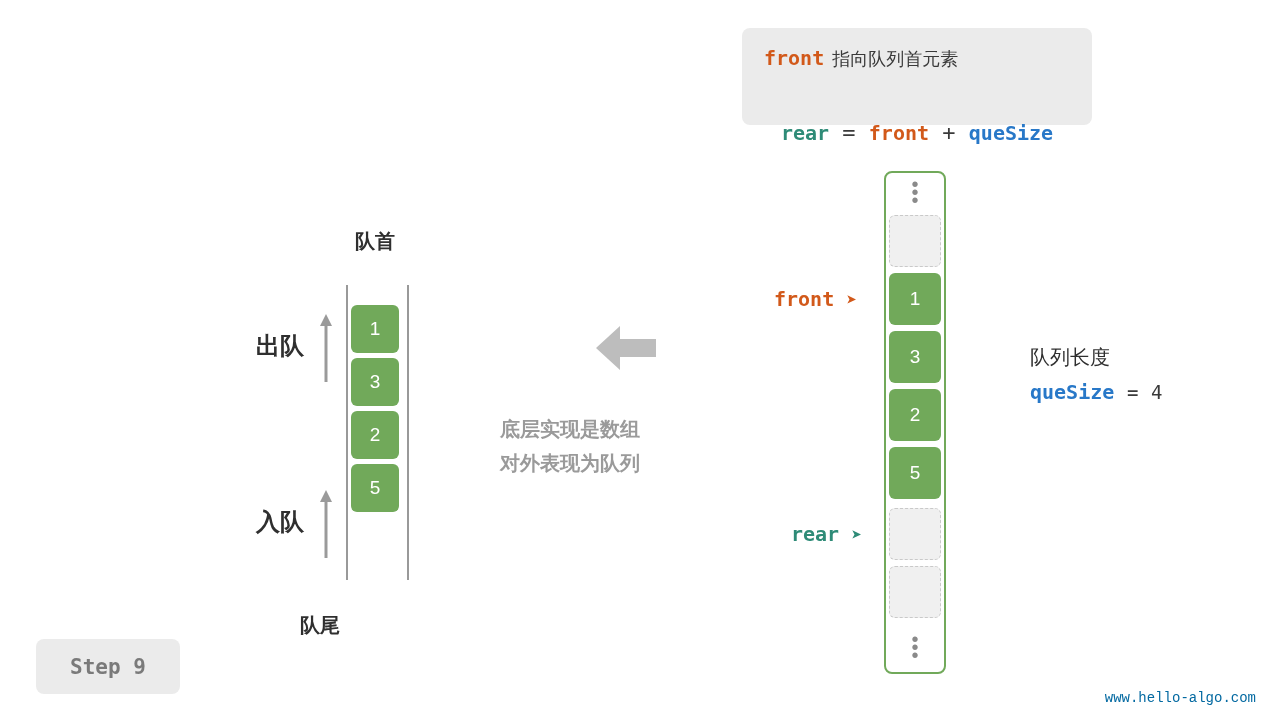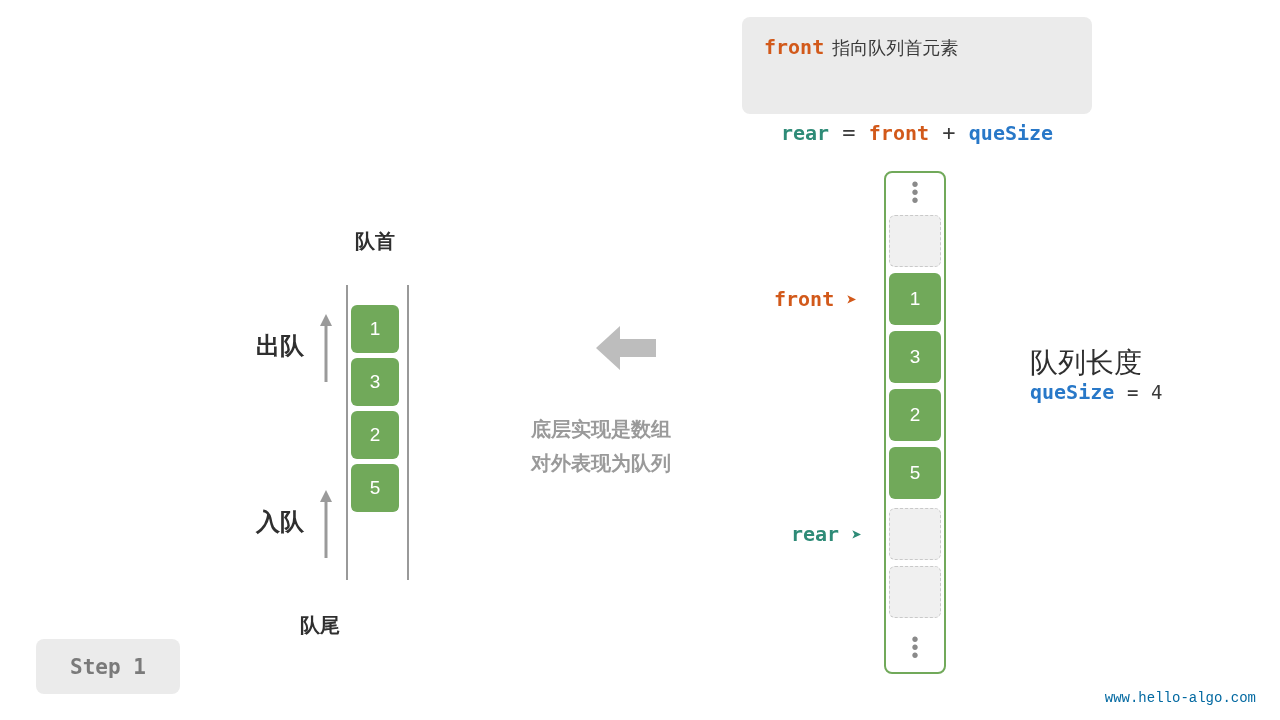--- a/index.html
+++ b/index.html
@@ -21,21 +21,21 @@
     width: 1280px;
     height: 720px;
   }
 
   
   .abs { position: absolute; }
 
   
   #legend-box {
     left: 742px;
-    top: 17px;
+    top: 28px;
     width: 350px;
     height: 97px;
     background: #ebebeb;
     border-radius: 8px;
   }
   .legend-line {
     position: absolute;
     left: 22px;
     font-size: 19px;
     white-space: nowrap;
@@ -128,22 +128,21 @@
   #label-enqueue { left: 256px; top: 506px; }
 
   .uparrow {
     width: 20px;
     height: 70px;
   }
 
   
   #middle-arrow { left: 594px; top: 318px; }
   #middle-caption {
-    left: 476px; top: 412px; width: 250px;
-    text-align: center;
+    left: 500px; top: 412px; width: 250px;
     font-size: 20px;
     font-weight: bold;
     color: #9a9a9a;
     line-height: 34px;
   }
 
   
   #array-frame {
     left: 884px; top: 171px;
     width: 62px; height: 503px;
@@ -191,21 +190,21 @@
   #ptr-front { left: 774px; top: 287px; color: #d2591a; }
   #ptr-rear  { left: 791px; top: 522px; color: #2e8b77; }
   .ptr-arrow {
     font-family: "DejaVu Sans Mono", monospace;
     font-size: 18px;
   }
 
   
   #size-label {
     left: 1030px; top: 344px;
-    font-size: 28px;
+    font-size: 20px;
     color: #2f2f2f;
     white-space: nowrap;
   }
   #size-value {
     left: 1030px; top: 380px;
     font-family: "DejaVu Sans Mono", monospace;
     font-size: 21px;
     white-space: nowrap;
   }
 
@@ -315,17 +314,17 @@
     <span class="ptr-arrow">➤</span>
   </div>
 
   <div class="abs" id="size-label">队列长度</div>
   <div class="abs" id="size-value">
     <span class="kw-quesize">queSize</span>
     <span class="mono-plain">=</span>
     <span class="mono-plain">4</span>
   </div>
 
-  <div class="abs" id="step-badge">Step 1</div>
+  <div class="abs" id="step-badge">Step 9</div>
 
   <div class="abs" id="watermark">www.hello-algo.com</div>
 
 </div>
 
 </body></html>

